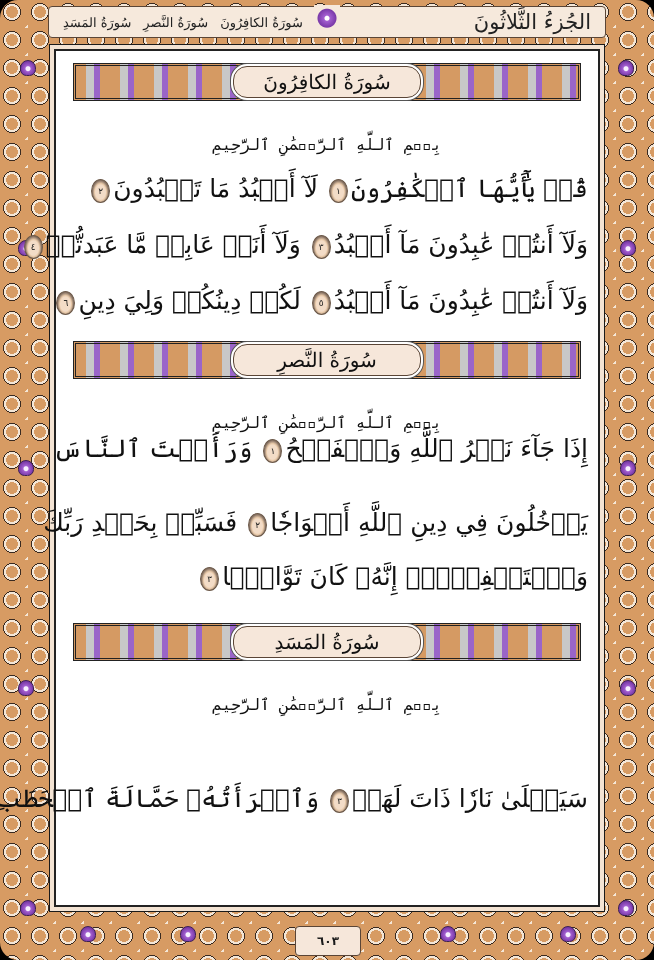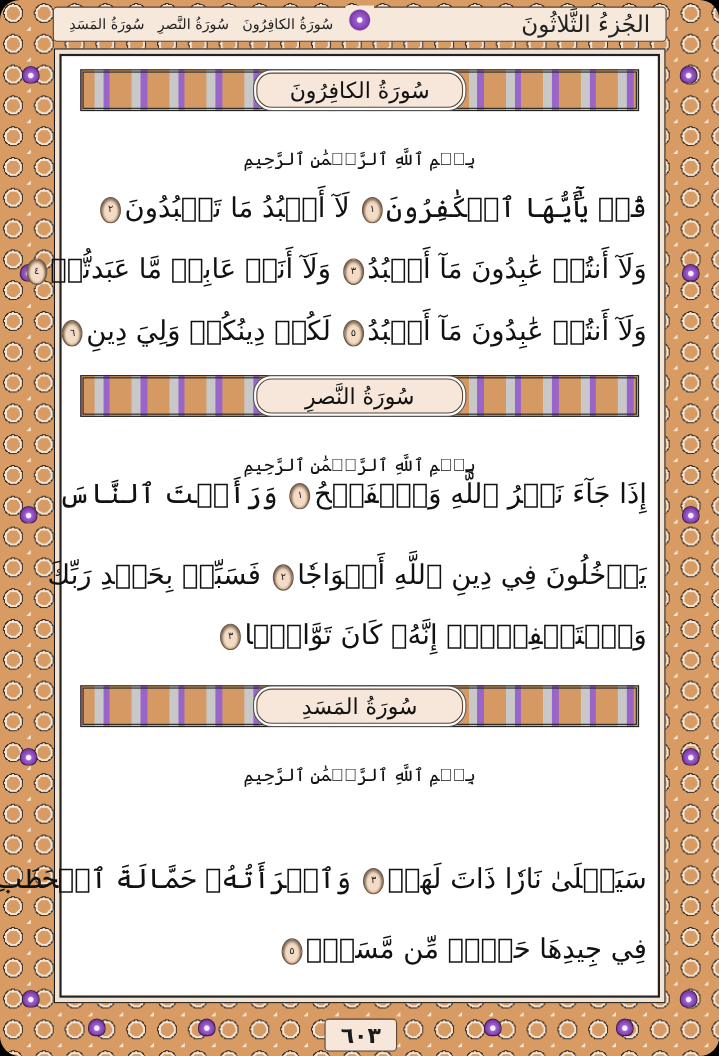--- a/index.html
+++ b/index.html
@@ -59,40 +59,40 @@
   }
   .band .cartouche {
     width:186px; height:30px; background:#f6e7da;
     border:1.5px solid #5a4536; border-radius:14px;
     display:flex; align-items:center; justify-content:center;
     box-shadow:0 0 0 2px #fff, 0 0 0 3px #555;
   }
   .band .title { font-family:"DejaVu Serif", serif; font-size:20px; color:#111; direction:rtl; }
   .basmala {
     position:absolute; left:0; right:0; text-align:center;
-    font-family:Liberation Sans, sans-serif; font-size:16px; color:#111; direction:rtl;
+    font-family:Liberation Mono, monospace; font-size:16px; color:#111; direction:rtl;
   }
   .ayah-line {
     position:absolute; left:10px; right:10px; text-align:right;
     font-family:"DejaVu Serif", serif; font-size:25px; color:#111;
     direction:rtl; white-space:nowrap; line-height:52px;
   }
   .marker {
     display:inline-flex; align-items:center; justify-content:center;
     width:17px; height:22px; border-radius:50%;
     background:radial-gradient(ellipse at 50% 55%, #f3dcc7 0 5px, #e8c9a9 6px, #8a7566 8px);
     border:1px solid #6b5848;
     font-size:9px; color:#222; vertical-align:middle; margin:0 3px;
     font-family:"DejaVu Sans", sans-serif;
   }
   .footer-num {
     position:absolute; left:295px; top:926px; width:64px; height:28px;
     background:#f6e7da; border:1px solid #5a4536; border-radius:4px;
     display:flex; align-items:center; justify-content:center;
-    font-family:"DejaVu Sans", sans-serif; font-size:20px; font-weight:bold; color:#1a1a1a;
+    font-family:"DejaVu Sans", sans-serif; font-size:12px; font-weight:bold; color:#1a1a1a;
   }
 </style>
 </head>
 <body>
 
 <div class="frame"></div>
 <div class="frame-dots">
   <span style="left:20px;top:60px"></span>
   <span style="left:18px;top:240px"></span>
   <span style="left:18px;top:460px"></span>
@@ -162,20 +162,17 @@
     <div class="band" style="top:572px">
       <div class="cartouche">
         <span class="title">سُورَةُ المَسَدِ</span>
       </div>
     </div>
     <div class="basmala" style="top:644px">بِسۡمِ ٱللَّهِ ٱلرَّحۡمَٰنِ ٱلرَّحِيمِ</div>
     <div class="ayah-line" style="top:722px">
       <span>سَيَصۡلَىٰ نَارٗا ذَاتَ لَهَبٖ</span><span class="marker">٣</span>
       <span>وَٱمۡرَأَتُهُۥ حَمَّالَةَ ٱلۡحَطَبِ</span>
     </div>
-    <div class="ayah-line" style="top:786px">
-      <span>فِي جِيدِهَا حَبۡلٞ مِّن مَّسَدِۭ</span><span class="marker">٥</span>
-    </div>
 
   </div>
 </div>
 
 <div class="footer-num">٦٠٣</div>
 
 </body></html>

